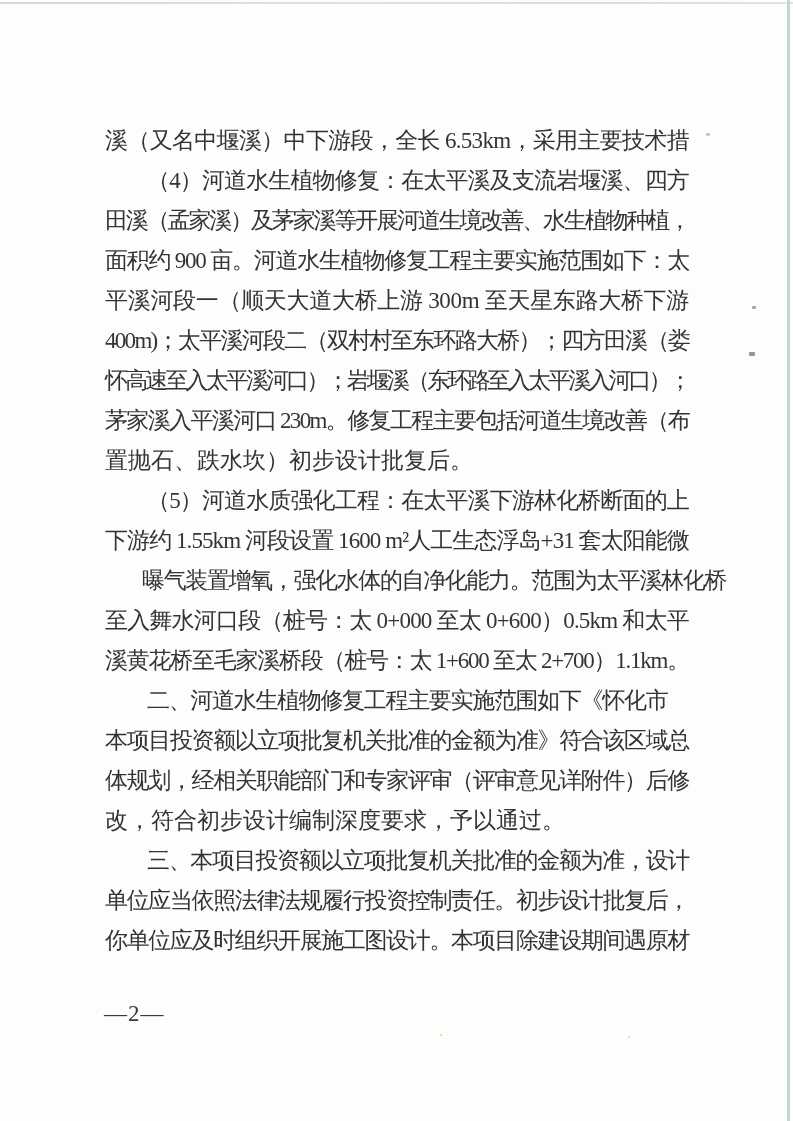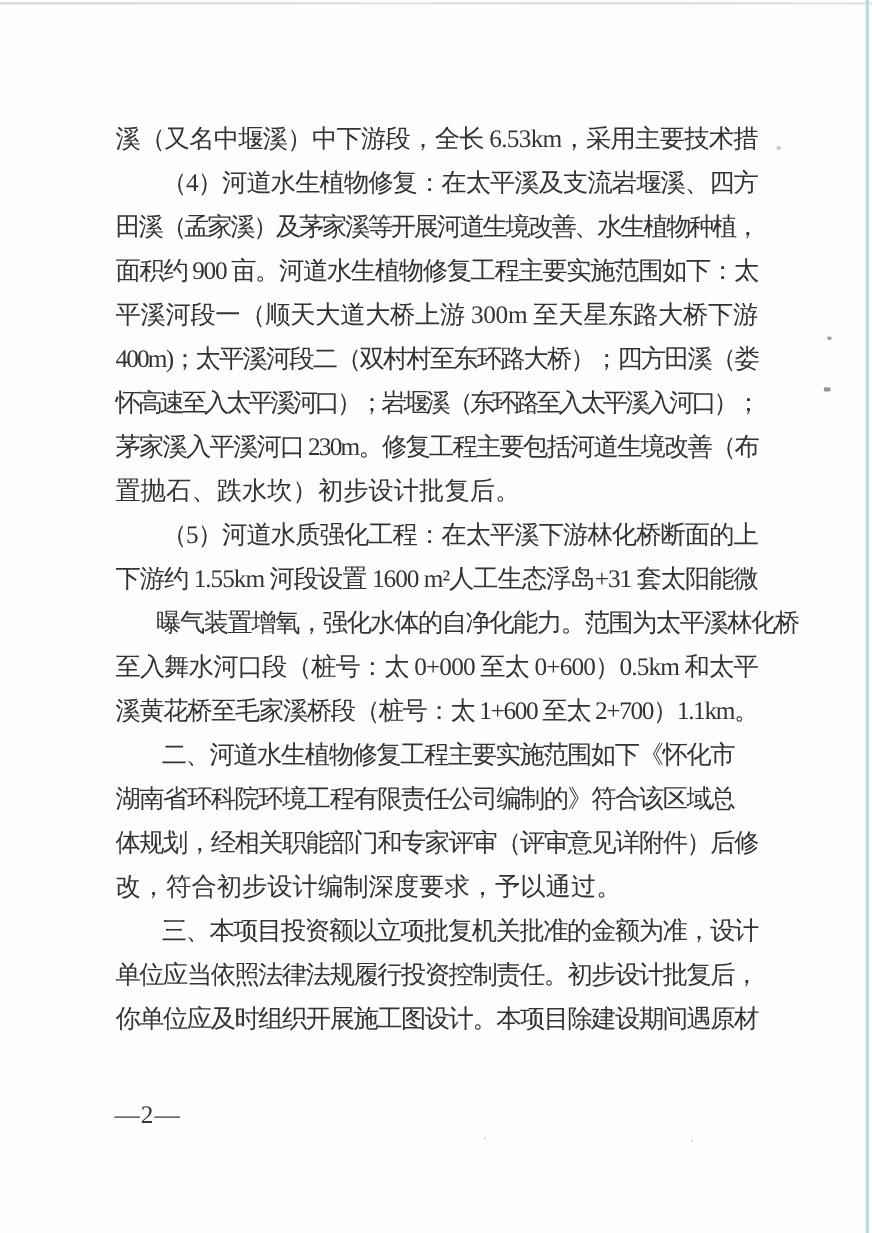--- a/index.html
+++ b/index.html
@@ -24,21 +24,21 @@
     background: #bcd8e0;
   }
   .speck { position: absolute; border-radius: 1px; }
   .speck.s1 { left: 706px; top: 133px; width: 4px; height: 3px; background: #c2c9cb; }
   .speck.s2 { left: 752px; top: 306px; width: 4px; height: 3px; background: #9fa8ab; }
   .speck.s3 { left: 749px; top: 352px; width: 6px; height: 4px; background: #8f9a9e; }
   .speck.s4 { left: 440px; top: 1034px; width: 2px; height: 2px; background: #e6c6c6; }
   .speck.s5 { left: 628px; top: 1036px; width: 2px; height: 2px; background: #eacccc; }
 
   .textblock {
-    position: absolute; left: 105px; top: 107px; width: 584px;
+    position: absolute; left: 105px; top: 121px; width: 584px;
   }
   .line {
     height: 40px;
     line-height: 40px;
     font-size: 23px;
     white-space: nowrap;
   }
   .line .t {
     display: inline-block;
     white-space: nowrap;
@@ -73,21 +73,21 @@
     <div class="line"><span class="t" style="letter-spacing: -1.70208px;">400m)；太平溪河段二（双村村至东环路大桥）；四方田溪（娄</span></div>
     <div class="line"><span class="t" style="letter-spacing: -2.86207px;">怀高速至入太平溪河口）；岩堰溪（东环路至入太平溪入河口）；</span></div>
     <div class="line"><span class="t" style="letter-spacing: -1.63802px; text-align: right;">茅家溪入平溪河口 230m。修复工程主要包括河道生境改善（布</span></div>
     <div class="line end"><span class="t">置抛石、跌水坎）初步设计批复后。</span></div>
     <div class="line indent"><span class="t" style="letter-spacing: -0.86px;">（5）河道水质强化工程：在太平溪下游林化桥断面的上</span></div>
     <div class="line"><span class="t" style="letter-spacing: -0.925164px;">下游约 1.55km 河段设置 1600 m²人工生态浮岛+31 套太阳能微</span></div>
     <div class="line"><span class="t" style="letter-spacing: -1.37037px; margin-left: 37px;">曝气装置增氧，强化水体的自净化能力。范围为太平溪林化桥</span></div>
     <div class="line"><span class="t" style="letter-spacing: -0.786318px;">至入舞水河口段（桩号：太 0+000 至太 0+600）0.5km 和太平</span></div>
     <div class="line"><span class="t" style="letter-spacing: -1.25253px;">溪黄花桥至毛家溪桥段（桩号：太 1+600 至太 2+700）1.1km。</span></div>
     <div class="line indent"><span class="t" style="letter-spacing: -1.32px;">二、河道水生植物修复工程主要实施范围如下《怀化市</span></div>
-    <div class="line"><span class="t" style="letter-spacing: -1.37037px;">湖南省环科院环境工程有限责任公司编制的》符合该区域总</span></div>
+    <div class="line"><span class="t" style="letter-spacing: -1.37037px;">本项目投资额以立项批复机关批准的金额为准》符合该区域总</span></div>
     <div class="line"><span class="t" style="letter-spacing: -1.37037px; font-family: Liberation Serif, serif;">体规划，经相关职能部门和专家评审（评审意见详附件）后修</span></div>
     <div class="line end"><span class="t">改，符合初步设计编制深度要求，予以通过。</span></div>
     <div class="line indent"><span class="t" style="letter-spacing: -1.32px;">三、本项目投资额以立项批复机关批准的金额为准，设计</span></div>
     <div class="line"><span class="t" style="letter-spacing: -1.37037px;">单位应当依照法律法规履行投资控制责任。初步设计批复后，</span></div>
     <div class="line"><span class="t" style="letter-spacing: -1.37037px;">你单位应及时组织开展施工图设计。本项目除建设期间遇原材</span></div>
   </div>
 
   <div class="pagenum">—2—</div>
 </div>
 

